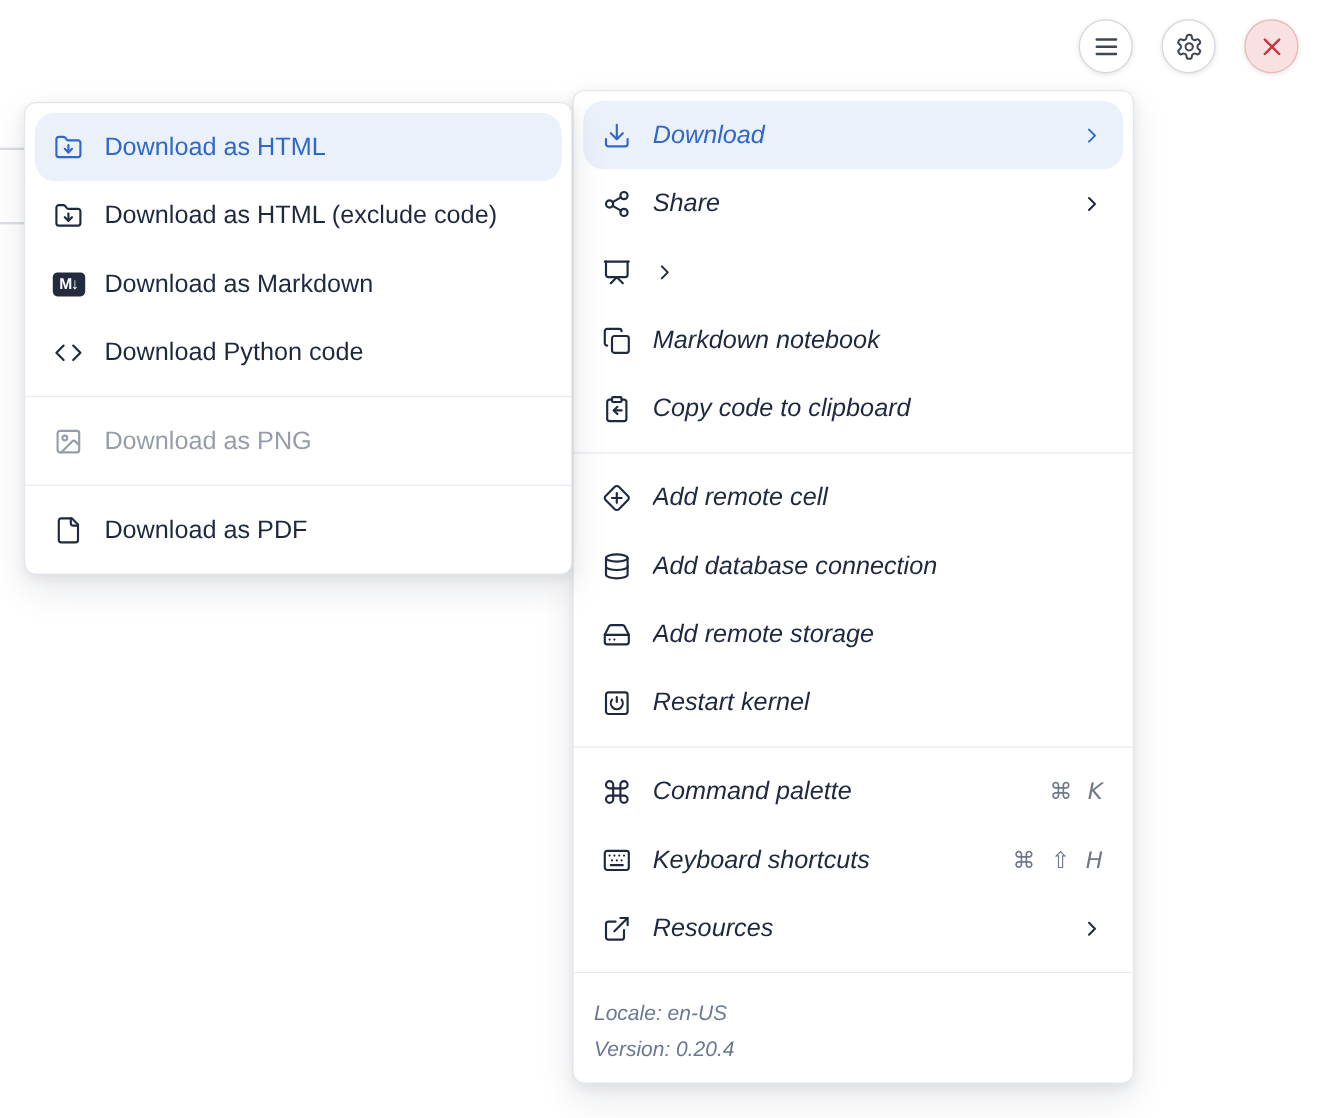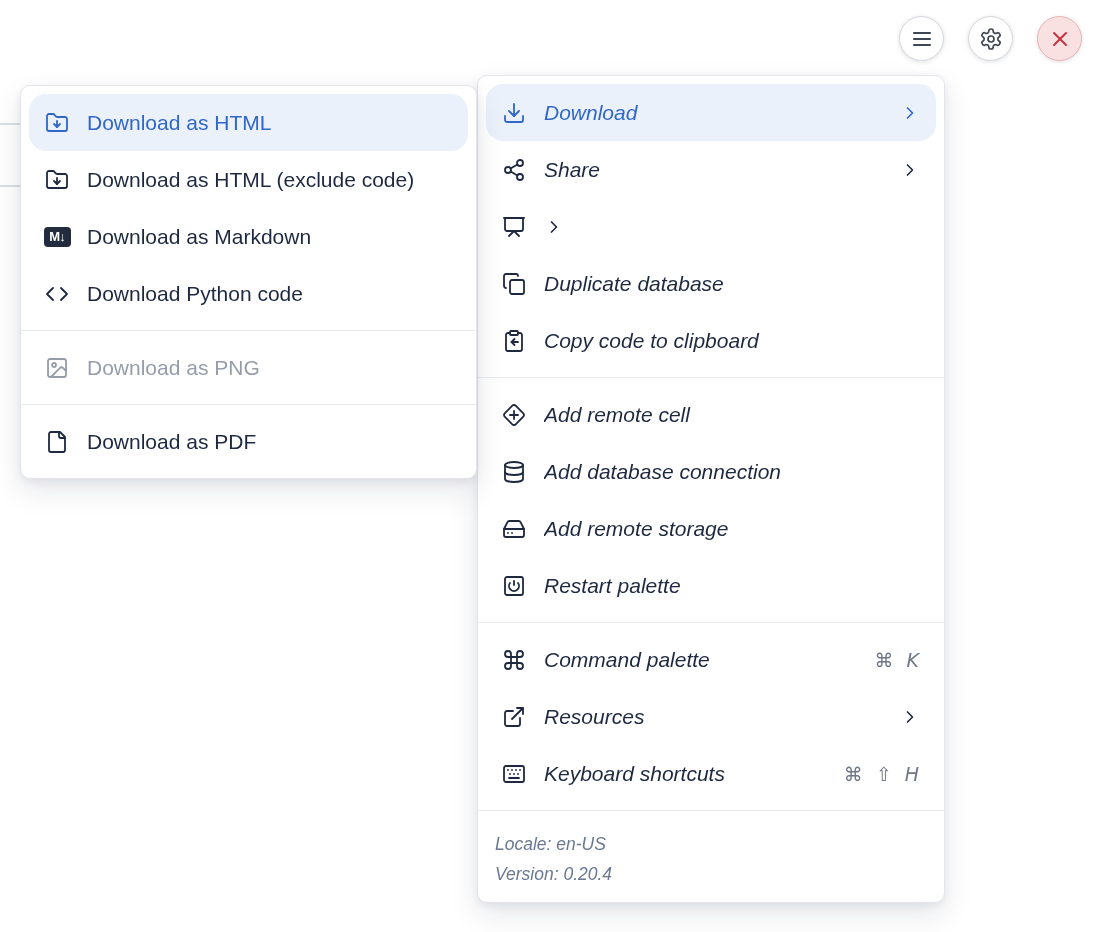--- a/index.html
+++ b/index.html
@@ -241,21 +241,21 @@
     </span>
   </div>
 
   <div class="menu-item">
     <span class="mi-icon">
       <svg viewBox="0 0 24 24" fill="none" stroke="currentColor" stroke-width="1.8" stroke-linecap="round" stroke-linejoin="round">
           <rect width="14" height="14" x="8" y="8" rx="2"></rect>
           <path d="M4 16c-1.1 0-2-.9-2-2V4c0-1.1.9-2 2-2h10c1.1 0 2 .9 2 2"></path>
         </svg>
     </span>
-    <span class="mi-label">Duplicate database</span>
+    <span class="mi-label">Markdown notebook</span>
   </div>
 
   <div class="menu-item">
     <span class="mi-icon">
       <svg viewBox="0 0 24 24" fill="none" stroke="currentColor" stroke-width="1.8" stroke-linecap="round" stroke-linejoin="round">
           <rect width="8" height="4" x="8" y="2" rx="1"></rect>
           <path d="M8 4H6a2 2 0 0 0-2 2v14a2 2 0 0 0 2 2h12a2 2 0 0 0 2-2V6a2 2 0 0 0-2-2h-2"></path>
           <path d="M16 13H9.5"></path>
           <path d="m12.5 10-3 3 3 3"></path>
         </svg>
@@ -300,67 +300,67 @@
   </div>
 
   <div class="menu-item">
     <span class="mi-icon">
       <svg viewBox="0 0 24 24" fill="none" stroke="currentColor" stroke-width="1.8" stroke-linecap="round" stroke-linejoin="round">
           <rect width="18" height="18" x="3" y="3" rx="2"></rect>
           <path d="M12 7v4"></path>
           <path d="M7.998 9.003a5 5 0 1 0 8-.005"></path>
         </svg>
     </span>
-    <span class="mi-label">Restart palette</span>
+    <span class="mi-label">Restart kernel</span>
   </div>
 
   <div class="menu-divider"></div>
 
   <div class="menu-item">
     <span class="mi-icon">
       <svg viewBox="0 0 24 24" fill="none" stroke="currentColor" stroke-width="1.8" stroke-linecap="round" stroke-linejoin="round">
           <path d="M15 6v12a3 3 0 1 0 3-3H6a3 3 0 1 0 3 3V6a3 3 0 1 0-3 3h12a3 3 0 1 0-3-3"></path>
         </svg>
     </span>
     <span class="mi-label">Command palette</span>
     <span class="mi-shortcut">⌘ K</span>
-  </div>
-
-  <div class="menu-item">
-    <span class="mi-icon">
-      <svg viewBox="0 0 24 24" fill="none" stroke="currentColor" stroke-width="1.8" stroke-linecap="round" stroke-linejoin="round">
-          <path d="M15 3h6v6"></path>
-          <path d="M10 14 21 3"></path>
-          <path d="M18 13v6a2 2 0 0 1-2 2H5a2 2 0 0 1-2-2V8a2 2 0 0 1 2-2h6"></path>
-        </svg>
-    </span>
-    <span class="mi-label">Resources</span>
-    <span class="mi-chevron">
-      <svg viewBox="0 0 24 24" fill="none" stroke="currentColor" stroke-width="2" stroke-linecap="round" stroke-linejoin="round">
-          <path d="m9 18 6-6-6-6"></path>
-        </svg>
-    </span>
   </div>
 
   <div class="menu-item">
     <span class="mi-icon">
       <svg viewBox="0 0 24 24" fill="none" stroke="currentColor" stroke-width="1.8" stroke-linecap="round" stroke-linejoin="round">
           <rect width="20" height="16" x="2" y="4" rx="2"></rect>
           <path d="M6 8h.01"></path>
           <path d="M10 8h.01"></path>
           <path d="M14 8h.01"></path>
           <path d="M18 8h.01"></path>
           <path d="M8 12h.01"></path>
           <path d="M12 12h.01"></path>
           <path d="M16 12h.01"></path>
           <path d="M7 16h10"></path>
         </svg>
     </span>
     <span class="mi-label">Keyboard shortcuts</span>
     <span class="mi-shortcut">⌘ ⇧ H</span>
   </div>
 
+  <div class="menu-item">
+    <span class="mi-icon">
+      <svg viewBox="0 0 24 24" fill="none" stroke="currentColor" stroke-width="1.8" stroke-linecap="round" stroke-linejoin="round">
+          <path d="M15 3h6v6"></path>
+          <path d="M10 14 21 3"></path>
+          <path d="M18 13v6a2 2 0 0 1-2 2H5a2 2 0 0 1-2-2V8a2 2 0 0 1 2-2h6"></path>
+        </svg>
+    </span>
+    <span class="mi-label">Resources</span>
+    <span class="mi-chevron">
+      <svg viewBox="0 0 24 24" fill="none" stroke="currentColor" stroke-width="2" stroke-linecap="round" stroke-linejoin="round">
+          <path d="m9 18 6-6-6-6"></path>
+        </svg>
+    </span>
+  </div>
+
   <div class="menu-footer">
     <div>Locale: en-US</div>
     <div>Version: 0.20.4</div>
   </div>
 
 </div>
 
 </body></html>

